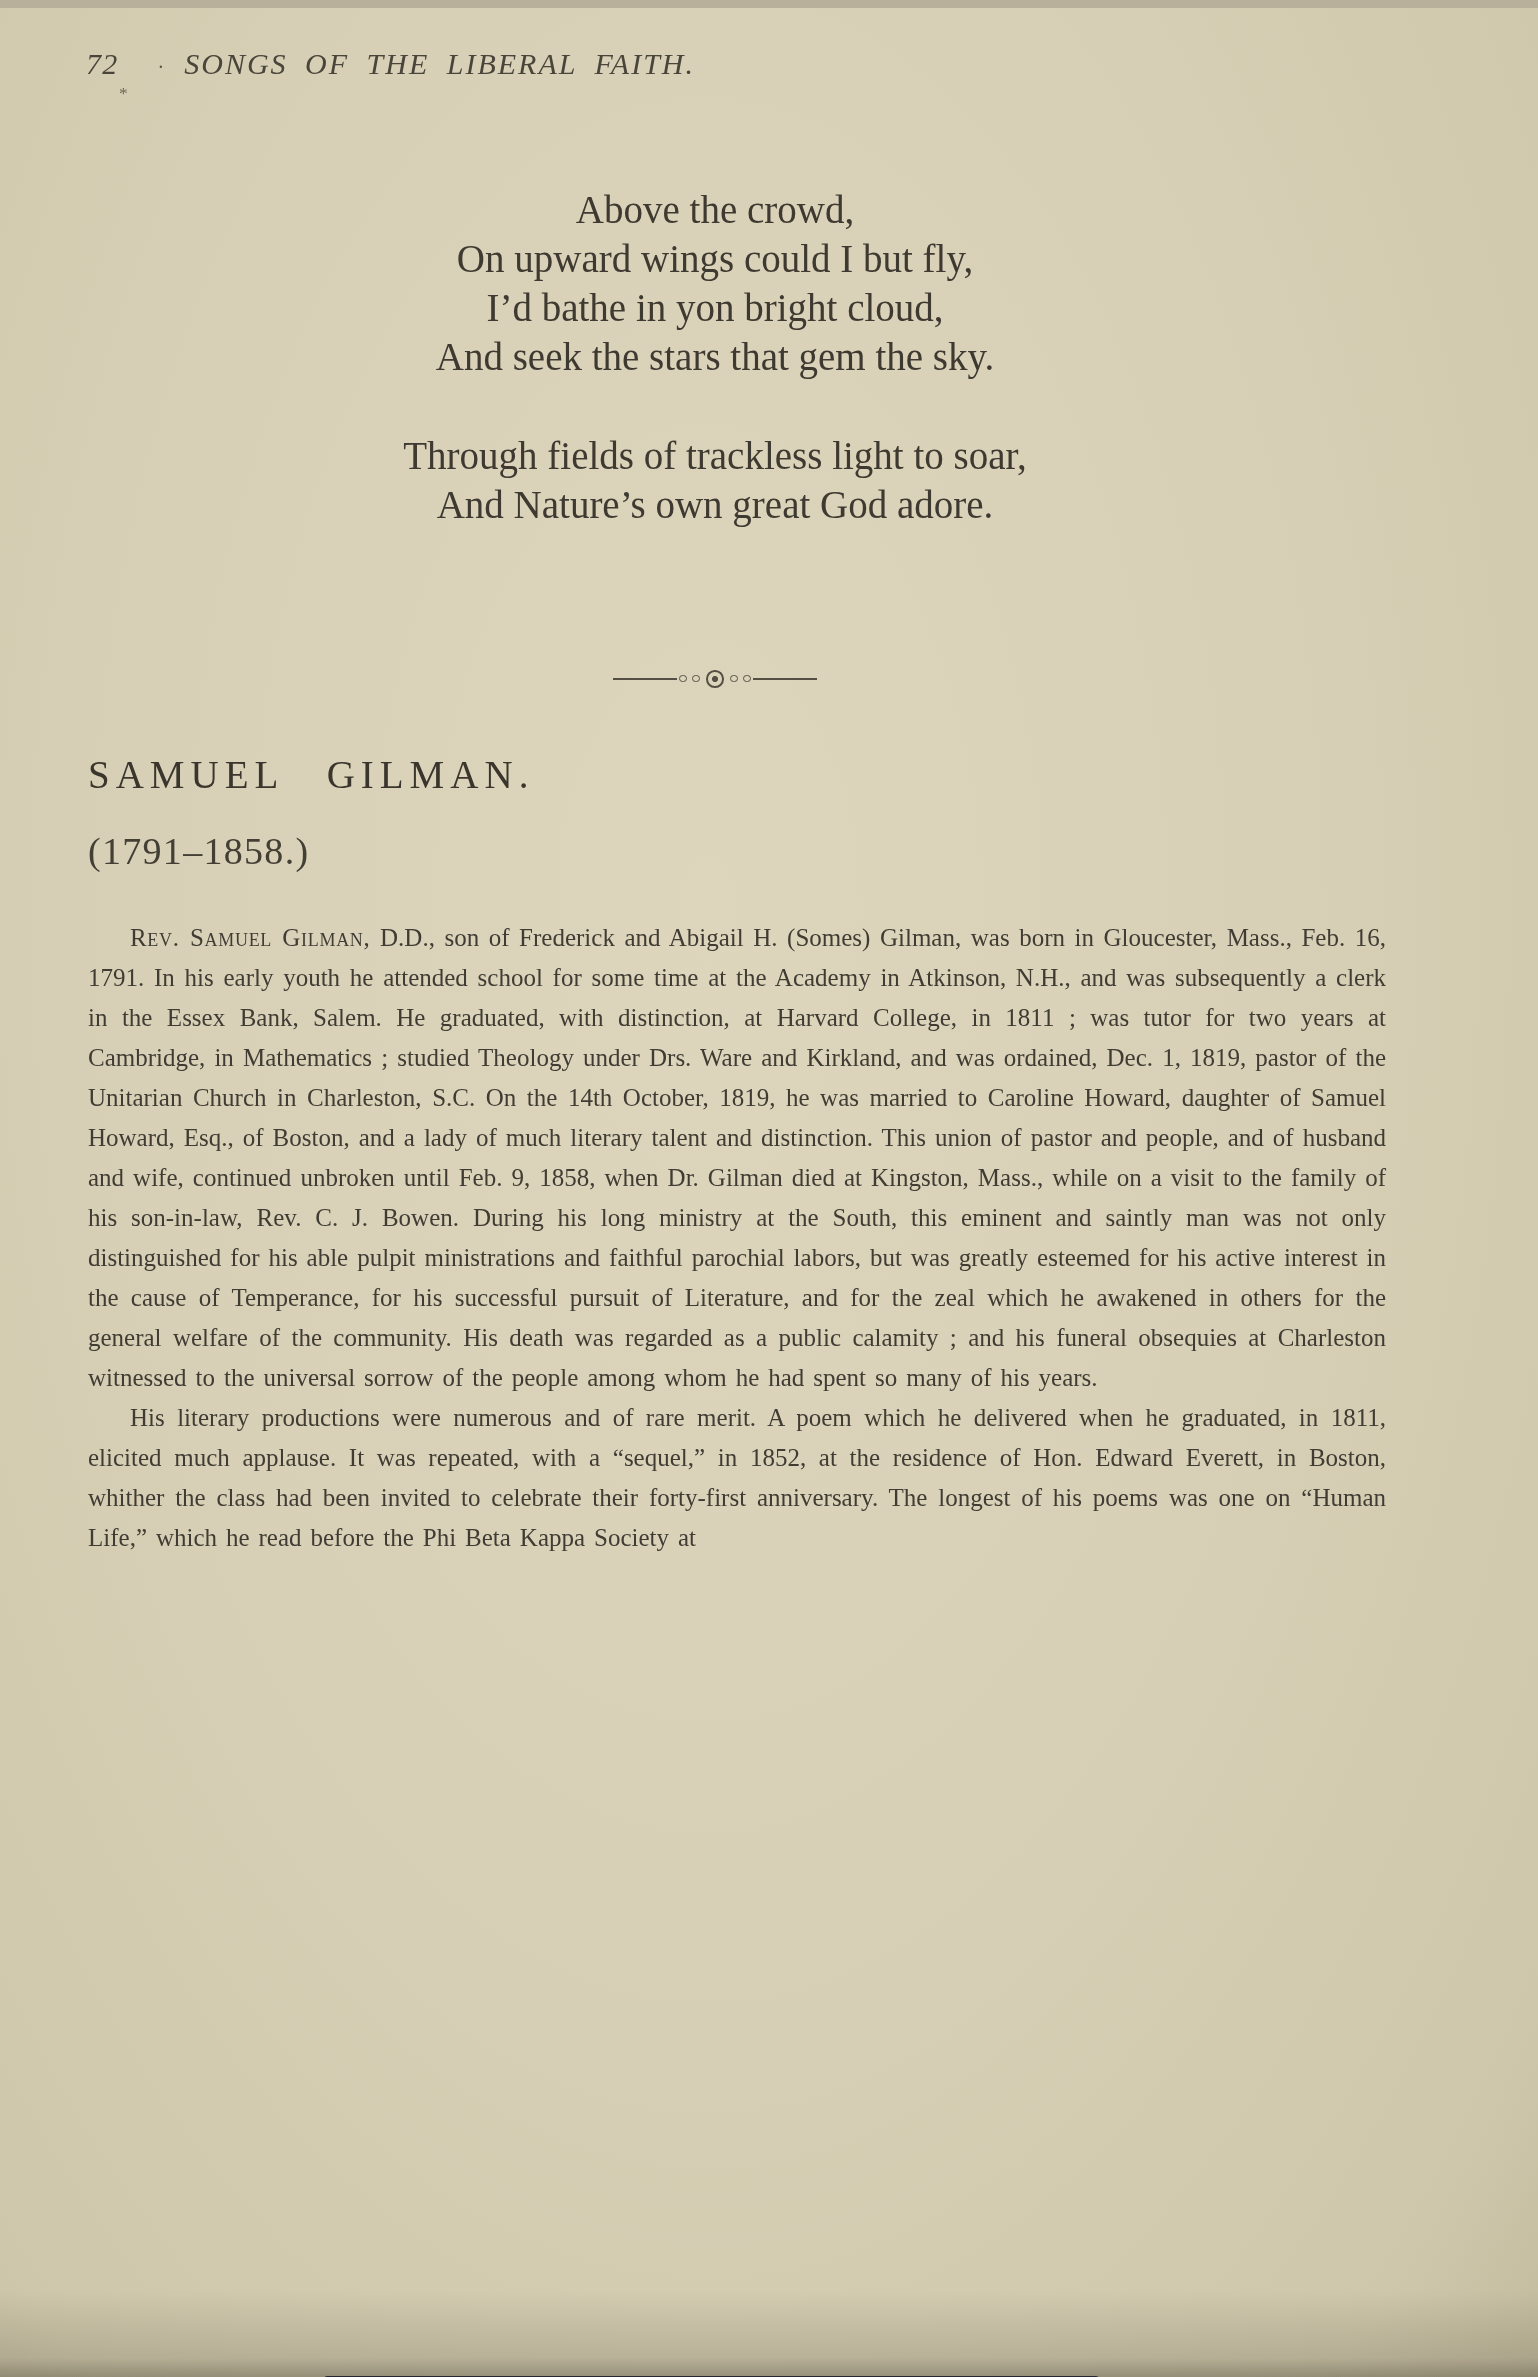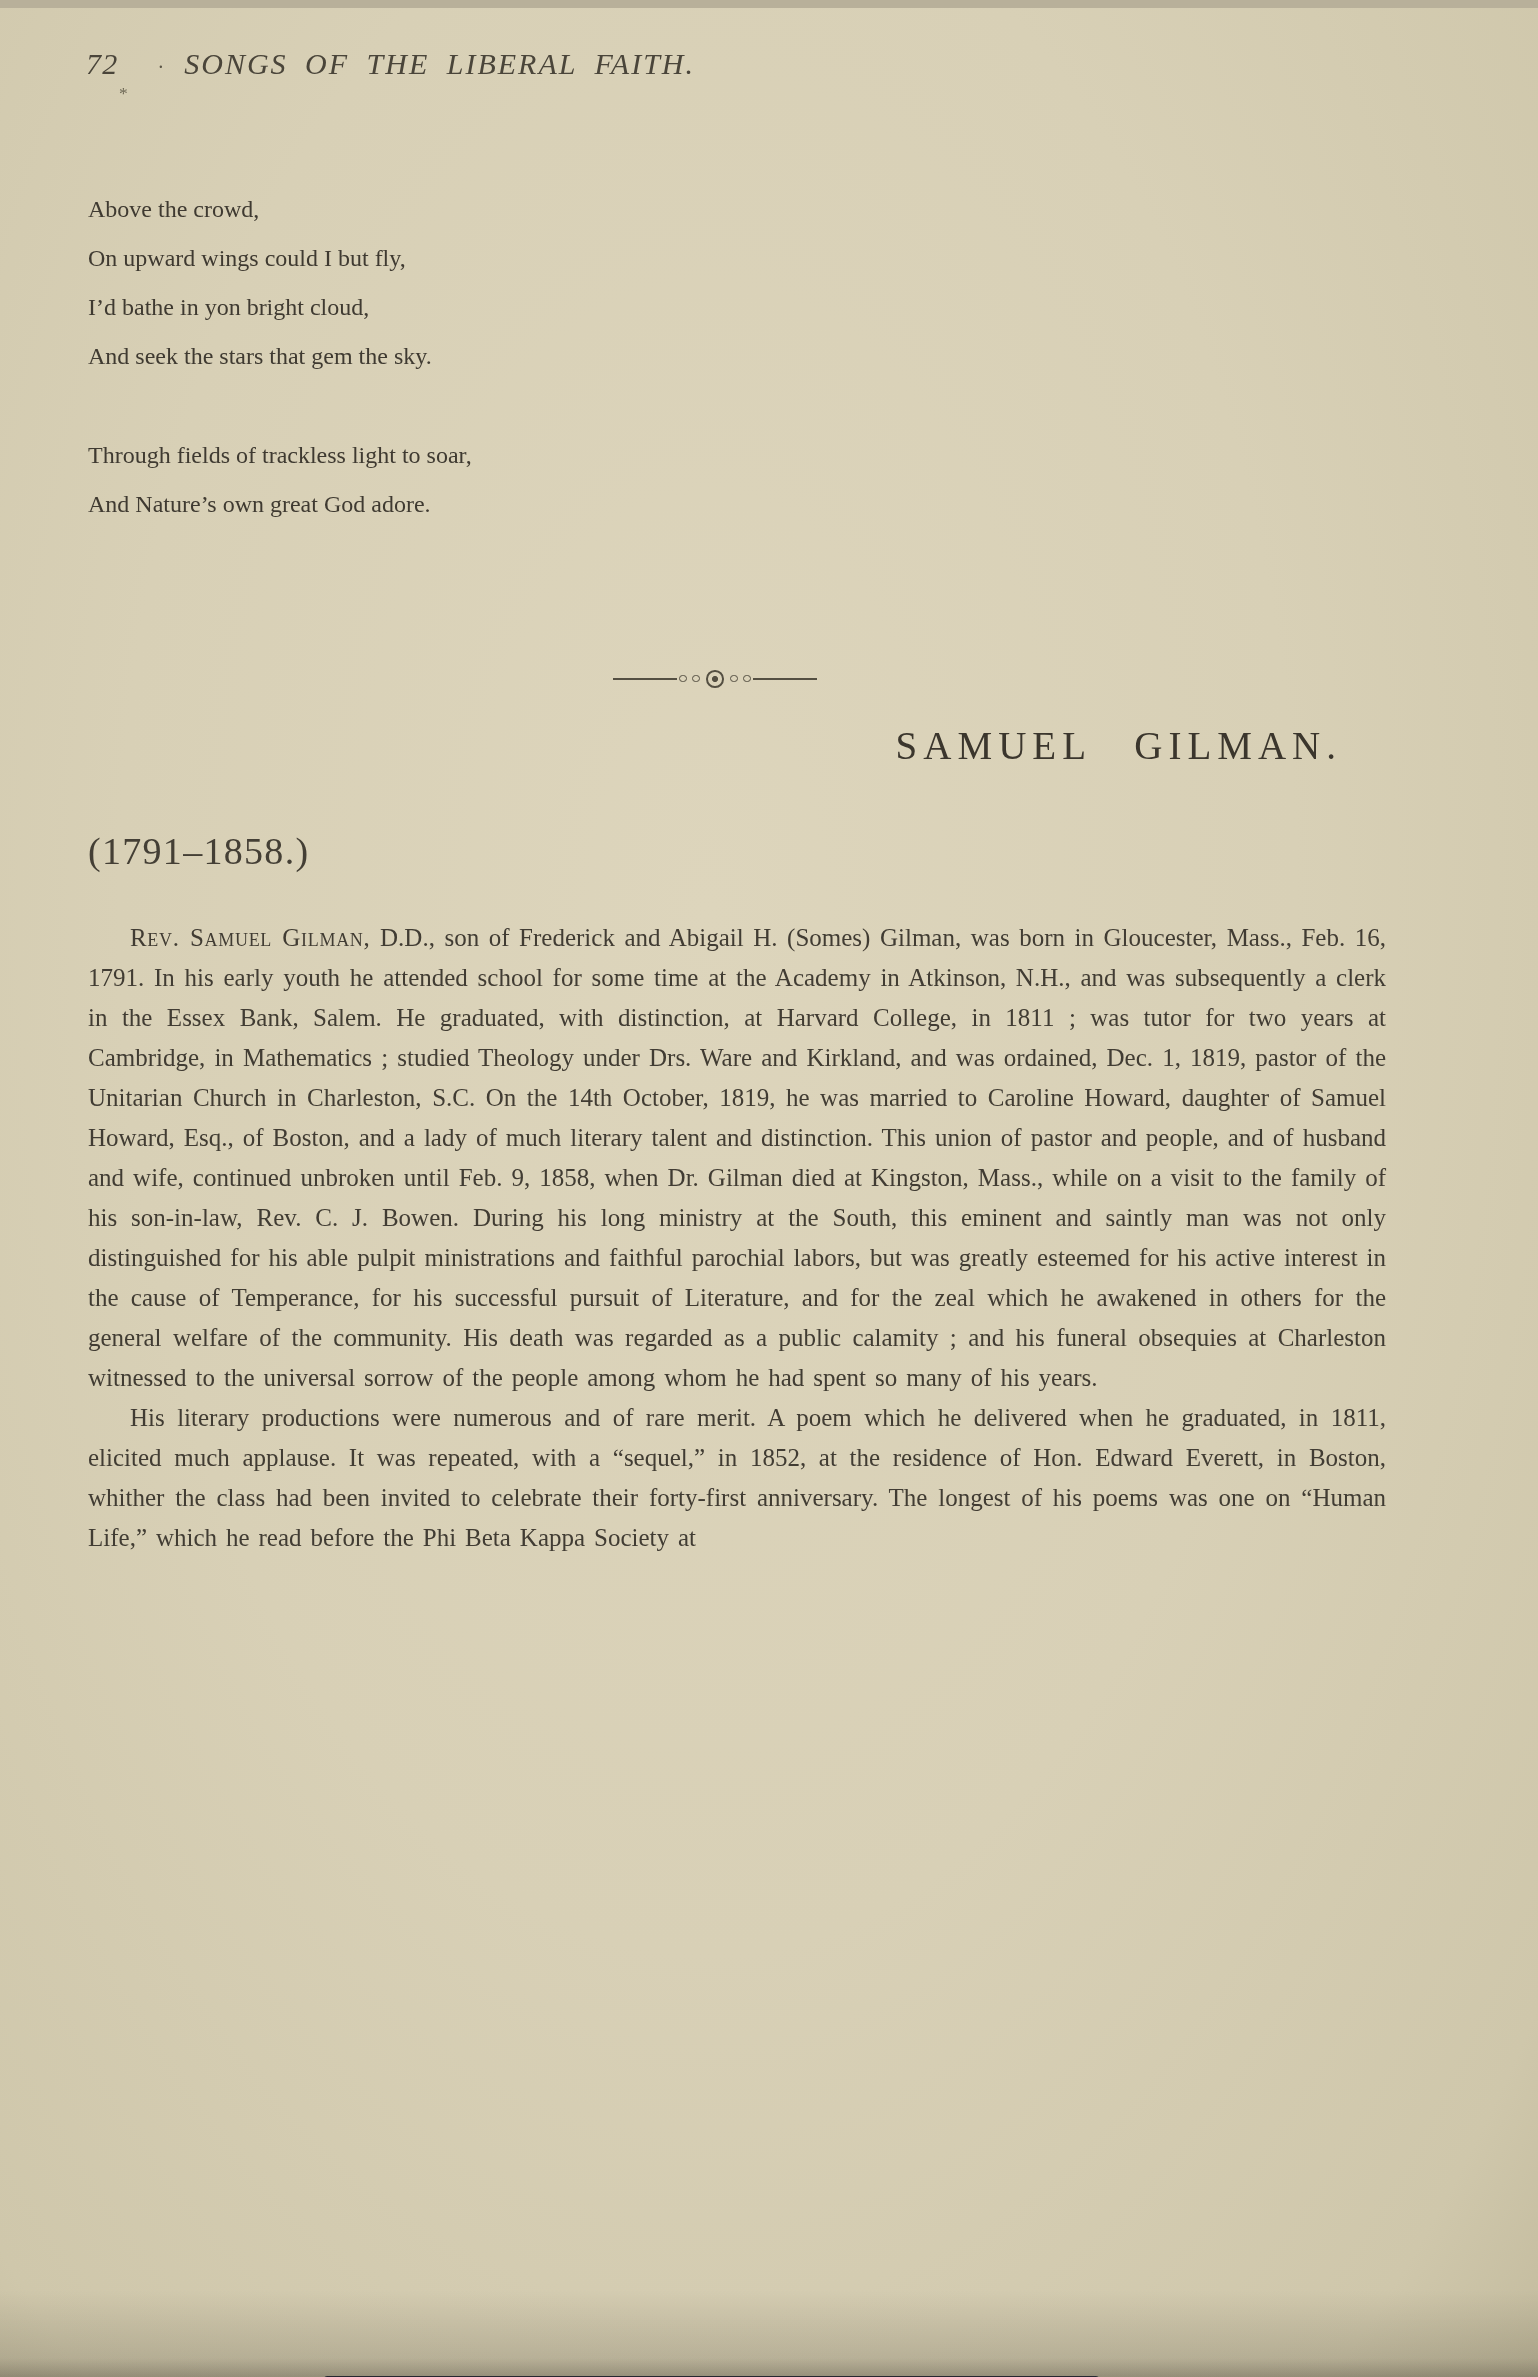--- a/index.html
+++ b/index.html
@@ -54,22 +54,22 @@
     font-size: 17.5px;
     color: #6e6856;
   }
 
   
   .poem {
     position: absolute;
     top: 177px;
     left: 88px;
     width: 1254px;
-    text-align: left;
-    font-size: 24px;
+    text-align: center;
+    font-size: 39px;
     line-height: 49px;
     color: #3f3a31;
   }
   .stanza + .stanza {
     margin-top: 50px;
   }
 
   
   .divider {
     position: absolute;
@@ -99,25 +99,25 @@
     border-radius: 50%;
     border: 2px solid #544f42;
     margin: 0 4px;
     box-sizing: border-box;
     background: radial-gradient(circle at 50% 50%, #544f42 0 2.7px, transparent 3.4px);
   }
 
   
   .section-title {
     position: absolute;
-    top: 715px;
+    top: 744px;
     left: 88px;
     width: 1254px;
     margin: 0;
-    text-align: right;
+    text-align: left;
     font-weight: normal;
     font-size: 39px;
     letter-spacing: 6px;
     word-spacing: 28px;
     color: #3b362d;
   }
   .section-dates {
     position: absolute;
     top: 821px;
     left: 88px;

